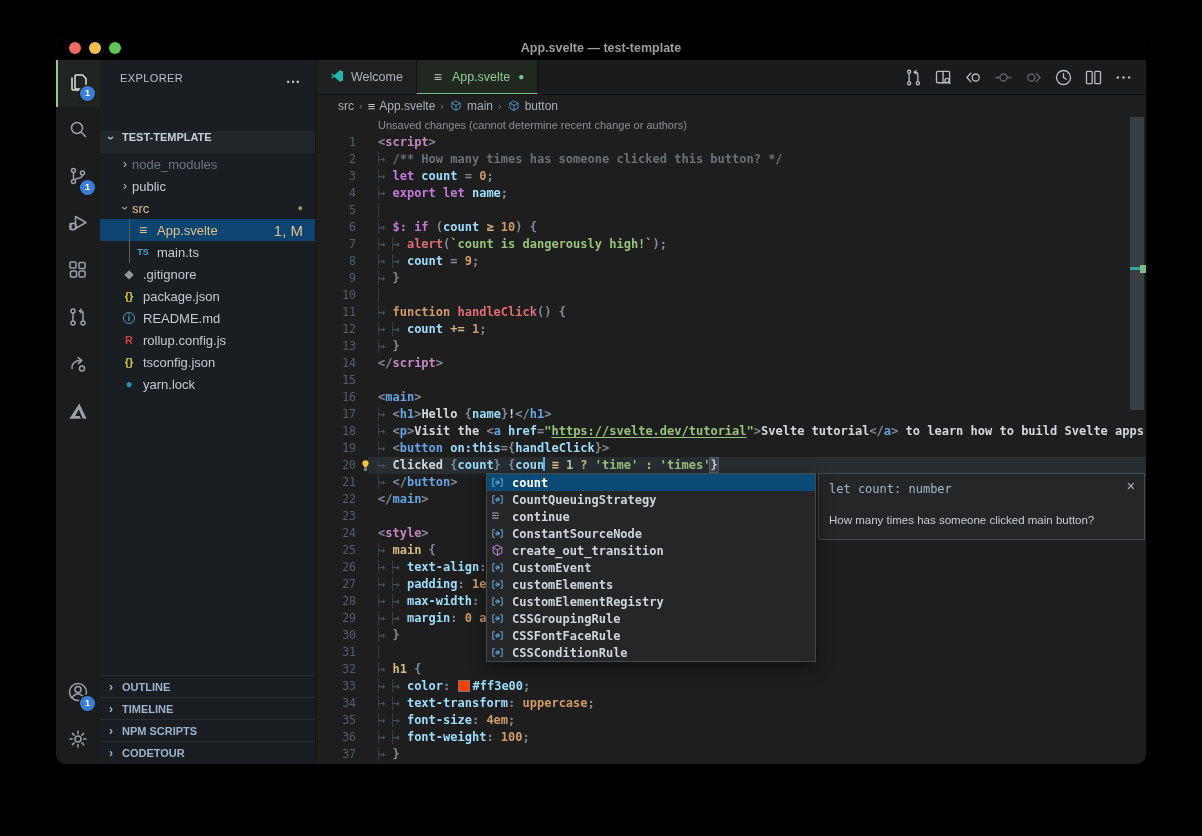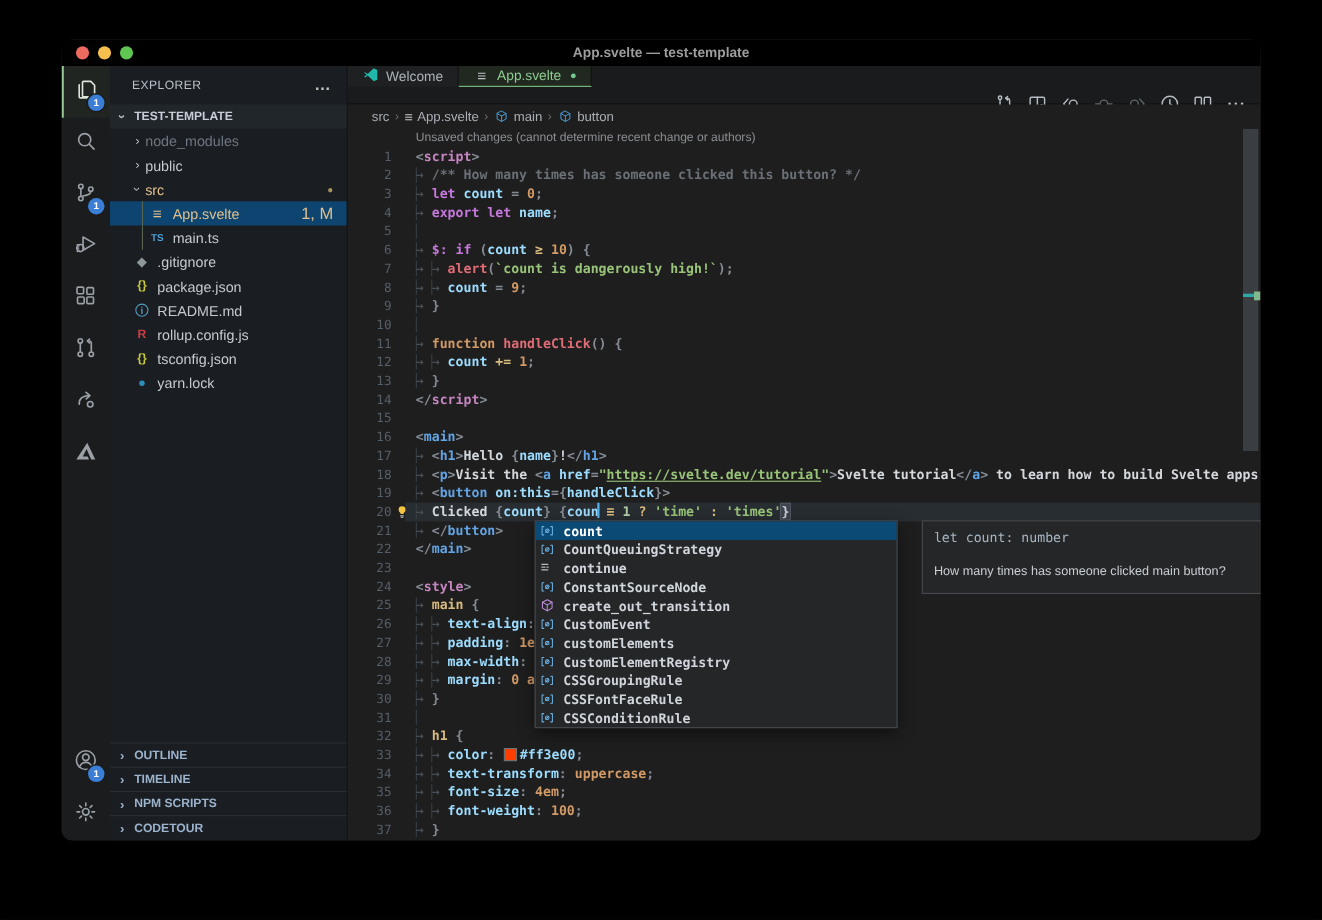--- a/index.html
+++ b/index.html
@@ -28,43 +28,43 @@
   .abadge { position:absolute; right:5px; bottom:6px; min-width:15px; height:15px;
     border-radius:8px; background:#3a7fd5; color:#fff; font-size:9px; font-weight:bold;
     line-height:15px; text-align:center; box-shadow:0 0 0 1.5px #1b1c1e; }
 
   
   .sidebar { width:216px; background:#1a1e22; flex:none; position:relative;
     border-right:1px solid #121416; color:#c5cad0; }
   .sb-header { height:35px; display:flex; align-items:center; padding:0 14px 0 20px;
     font-size:11px; letter-spacing:.4px; color:#b9c0c8; }
   .sb-header .more { margin-left:auto; font-weight:bold; font-size:15px; color:#c0c0c0; cursor:pointer; }
-  .sb-root { height:22px; display:flex; align-items:center; gap:4px; padding-left:4px;
-    font-size:11px; font-weight:bold; color:#c8ced6; background:#21262b; }
+  .sb-root { height:22px; display:flex; align-items:flex-start; gap:4px; padding-left:4px;
+    font-size:11px; font-weight:bold; color:#c8ced6; background:#21262b;margin-top:36px; }
   .chev { display:inline-block; width:14px; text-align:center; color:#b6bcc2;
     font-size:12px; transition:none; }
   .chev.exp { transform:rotate(90deg); }
   .row { height:22px; display:flex; align-items:center; font-size:13px; position:relative; }
   .row .lbl { white-space:nowrap; overflow:hidden; }
   .row .right { margin-left:auto; padding-right:12px; font-size:15px; }
   .row.dim .lbl { color:#6e7681; }
   .row.sel-row { background:#0d4570; }
   .row.ind1::before { content:""; position:absolute; left:29px; top:0; bottom:0;
     width:1px; background:#57644f; }
   .fi { width:18px; flex:none; text-align:center; margin-right:5px; font-size:12px; }
   .fi.circle-i { width:12px; height:12px; margin:0 8px 0 3px; border:1px solid #519aba;
     border-radius:50%; color:#519aba; font-size:9px; line-height:11px; font-weight:bold; }
   .sb-sections { position:absolute; left:0; right:0; bottom:1px; }
   .sect { height:22px; border-top:1px solid #2a2e32; display:flex; align-items:center;
     padding-left:4px; gap:4px; font-size:11px; font-weight:bold; color:#9cb3cd; }
   .sect .chev { color:#9cb3cd; }
 
   
   .editorgroup { flex:1; display:flex; flex-direction:column; background:#1e1e1e; min-width:0; }
-  .tabbar { height:35px; background:#191b1c; display:flex; border-bottom:1px solid #0f0f0f;flex-direction:column; }
+  .tabbar { height:35px; background:#191b1c; display:flex; border-bottom:1px solid #0f0f0f; }
   .tab { display:flex; align-items:center; gap:6px; padding:0 13px; font-size:12.5px;
     color:#adb3b9; background:#1e2021; border-right:1px solid #101010; cursor:pointer; }
   .tab .ticon { width:16px; text-align:center; }
   .tab.active { background:#20281f; color:#8fca92; border-bottom:1px solid #7fc383; }
   .tab .dirty { color:#73c991; font-size:10px; margin-left:2px; }
   .actions { margin-left:auto; display:flex; align-items:center; padding-right:8px; }
   .aicon { width:30px; height:30px; display:flex; align-items:center; justify-content:center;
     color:#b6bcc2; cursor:pointer; }
   .aicon svg { width:21px; height:21px; }
   .aicon.dimmed { color:#5f6569; }
@@ -111,21 +111,21 @@
   .sitem{height:17px;display:flex;align-items:center;gap:5px;padding-left:3px;
     font-family:"DejaVu Sans Mono","Liberation Mono",monospace;font-size:12px;
     font-weight:bold;color:#cfd5db;cursor:pointer;white-space:nowrap;}
   .sitem.selected{background:#0a4a74;color:#fff;}
   .sitem .sicon{width:17px;height:15px;flex:none;}
   .sitem .sicon svg{width:15px;height:15px;}
   .sic-variable{color:#6cb2e4}.sic-keyword{color:#b6bcc2}.sic-method{color:#c08fd8}
 
   
   .docs{position:absolute;left:762px;top:437px;width:327px;height:67px;background:#252628;
-    border:1px solid #464a4e;z-index:9;margin-left:20px;}
+    border:1px solid #464a4e;z-index:9;}
   .docs .sig{position:absolute;left:10px;top:8px;
     font-family:"DejaVu Sans Mono","Liberation Mono",monospace;font-size:12px;color:#a7b6c2;}
   .docs .desc{position:absolute;left:10px;top:40px;font-size:11.5px;color:#c9ced3;}
   .docs .close{position:absolute;right:9px;top:4px;font-size:14px;color:#b9bfc5;cursor:pointer;}
 </style>
 </head>
 <body>
 
 <div class="window">
   <div class="titlebar">

